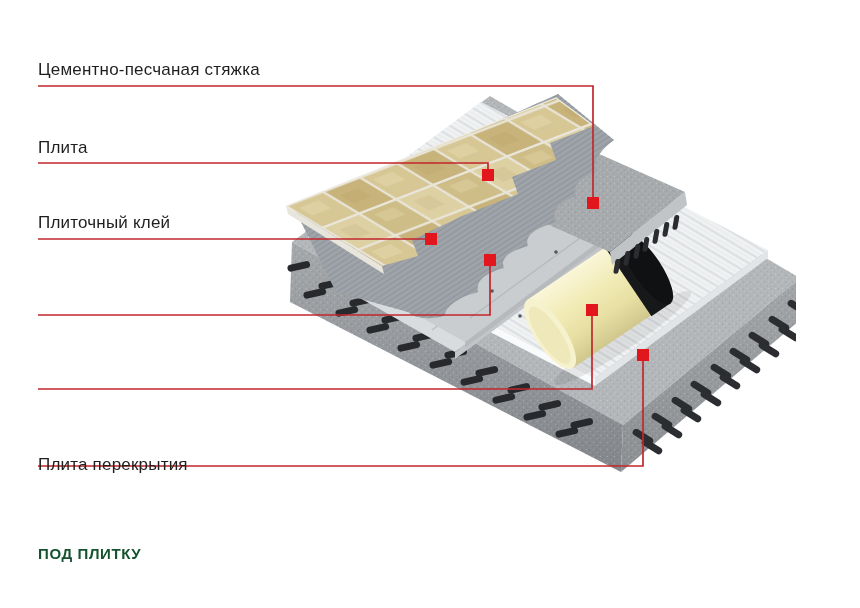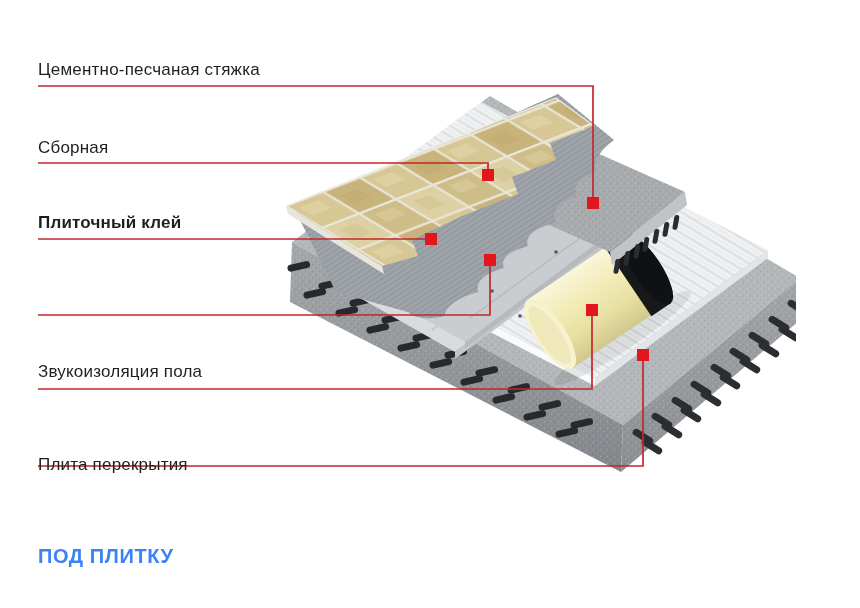--- a/index.html
+++ b/index.html
@@ -1,24 +1,24 @@
 <!DOCTYPE html>
 <html><head>
 <meta charset="utf-8">
 <style>
   html,body{margin:0;padding:0;background:#fff;}
   .stage{position:relative;width:796px;height:608px;background:#ffffff;overflow:hidden;
          font-family:"Liberation Sans",sans-serif;border-radius:22px;}
   .stage svg{position:absolute;left:0;top:0;}
   .lbl{position:absolute;left:38px;font-size:17px;line-height:20px;font-weight:500;
        color:#1f1f1f;letter-spacing:.2px;white-space:nowrap;}
-  .lbl1{top:60px;} .lbl2{top:138px;} .lbl3{top:213px;font-weight:bold;}
+  .lbl1{top:60px;} .lbl2{top:138px;} .lbl3{top:213px;}
   .lbl4{top:288px;} .lbl5{top:362px;} .lbl6{top:455px;}
-  .title{position:absolute;left:38px;top:545px;font-size:20px;font-weight:700;
-         color:#3b82f6;letter-spacing:.6px;white-space:nowrap;}
+  .title{position:absolute;left:38px;top:545px;font-size:15px;font-weight:700;
+         color:#14532d;letter-spacing:.6px;white-space:nowrap;}
 </style>
 </head>
 <body>
 
 <div class="stage">
 
   <svg width="860" height="608" viewBox="0 0 860 608">
     <defs>
       <pattern id="speckle" width="7" height="7" patternUnits="userSpaceOnUse">
         <circle cx="1.5" cy="2" r="0.8" fill="#000000" opacity="0.10"></circle>
@@ -200,19 +200,18 @@
       <rect x="587" y="197" width="12" height="12"></rect>
       <rect x="482" y="169" width="12" height="12"></rect>
       <rect x="425" y="233" width="12" height="12"></rect>
       <rect x="484" y="254" width="12" height="12"></rect>
       <rect x="586" y="304" width="12" height="12"></rect>
       <rect x="637" y="349" width="12" height="12"></rect>
     </g>
   </svg>
 
   <div class="lbl lbl1">Цементно-песчаная стяжка</div>
-  <div class="lbl lbl2">Сборная</div>
+  <div class="lbl lbl2">Плита</div>
   <div class="lbl lbl3">Плиточный клей</div>
-  <div class="lbl lbl5">Звукоизоляция пола</div>
   <div class="lbl lbl6">Плита перекрытия</div>
 
   <div class="title">ПОД ПЛИТКУ</div>
 </div>
 
 </body></html>

